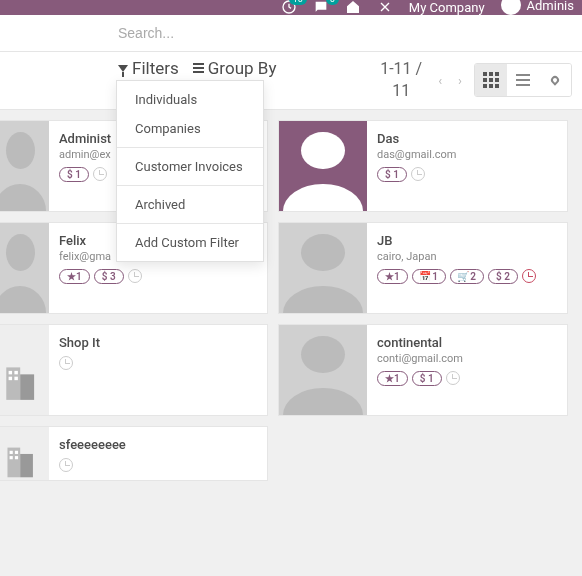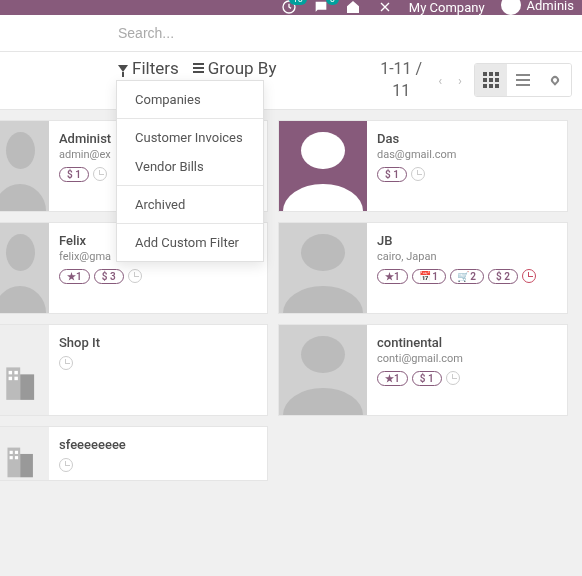--- a/index.html
+++ b/index.html
@@ -147,24 +147,24 @@
             <span></span>
           </div>
         </div>
       <div class="view-btn">
           <div class="pin-icon"></div>
         </div>
     </div>
   </div>
 
   <div class="dropdown">
+    <div class="item">Individuals</div>
     <div class="item">Companies</div>
     <div class="sep"></div>
     <div class="item">Customer Invoices</div>
-    <div class="item">Vendor Bills</div>
     <div class="sep"></div>
     <div class="item">Archived</div>
     <div class="sep"></div>
     <div class="item">Add Custom Filter</div>
   </div>
 </div>
 
 <div class="cards">
 
   <div class="card left">

